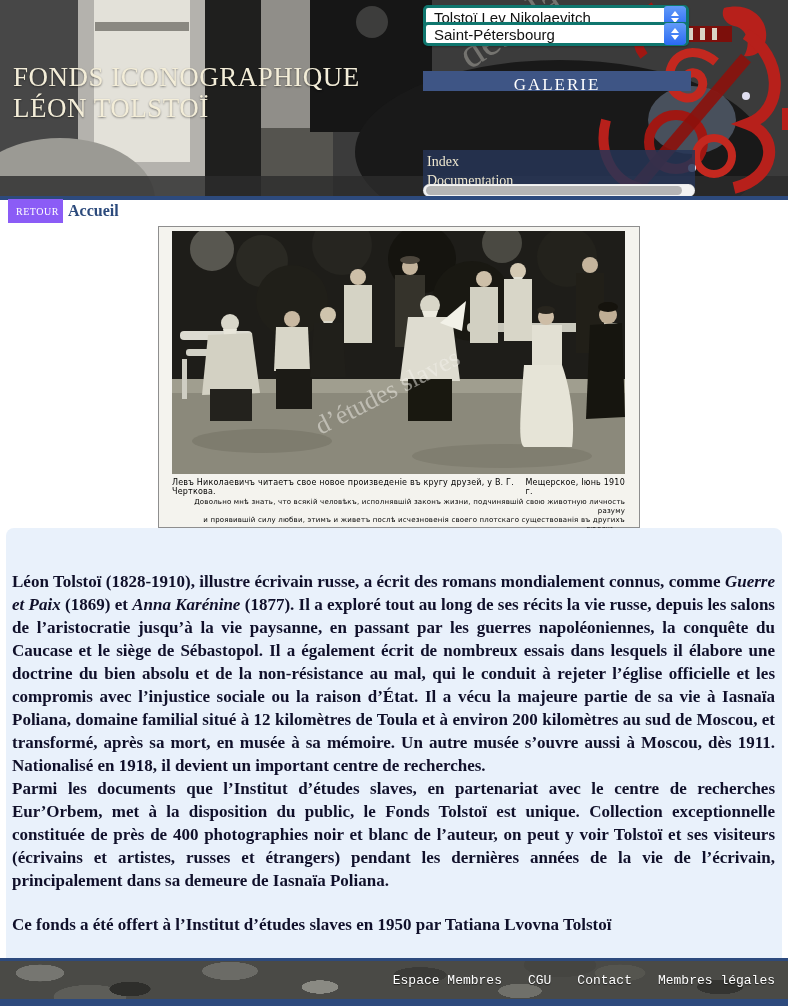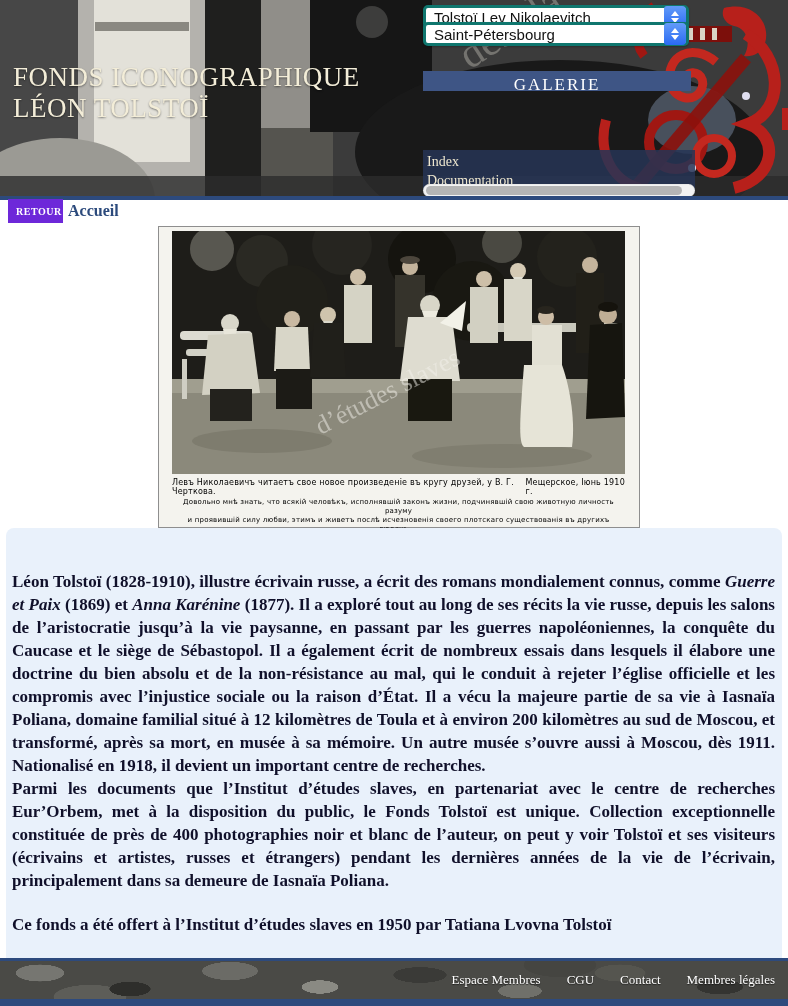--- a/index.html
+++ b/index.html
@@ -37,34 +37,34 @@
            background:rgba(39,53,86,.85);padding:2px 0 0 4px;box-sizing:border-box;}
   .nav-link{display:block;color:#efe8d0;font-size:14px;line-height:19px;text-decoration:none;
             font-family:"Liberation Serif",serif;cursor:pointer;}
 
   .hscrollbar{position:absolute;left:423px;top:184px;width:272px;height:13px;background:#f3f3f3;
               border-radius:7px;box-shadow:inset 0 0 1px #999;}
   .hscroll-thumb{position:absolute;left:3px;top:2px;width:256px;height:9px;background:#b5b5b5;
                  border-radius:5px;}
 
   
-  .retour-btn{position:absolute;left:8px;top:199px;width:55px;height:24px;background:#6d28d9;
-              color:#fff;font-size:10px;font-weight:bold;letter-spacing:.5px;text-align:center;
+  .retour-btn{position:absolute;left:8px;top:199px;width:55px;height:24px;background:#8b5cf6;
+              color:#fff;font-size:10px;font-weight:normal;letter-spacing:.5px;text-align:center;
               line-height:24px;border:none;font-family:"Liberation Serif",serif;cursor:pointer;padding-left:8px;}
   .accueil{position:absolute;left:68px;top:202px;font-size:16px;font-weight:bold;color:#2c4a7c;
            text-decoration:none;cursor:pointer;}
 
   
   .postcard{position:absolute;left:158px;top:226px;width:482px;height:302px;background:#f4f3ee;
             border:1px solid #8e8e8e;box-sizing:border-box;padding:4px 14px 0 13px;}
   .photo-svg{width:453px;height:243px;display:block;}
   .cap{font-family:"DejaVu Sans",sans-serif;color:#000000;}
   .cap-row{display:flex;justify-content:space-between;font-size:8px;margin-top:4px;
            letter-spacing:.2px;}
-  .cap-quote{font-size:7px;line-height:9px;text-align:center;letter-spacing:.2px;margin-top:2px;}
+  .cap-quote{font-size:7px;line-height:9px;text-align:right;letter-spacing:.2px;margin-top:2px;}
   .cap-credit{display:flex;justify-content:space-between;font-size:8px;margin-top:3px;}
   .cap-sign{font-style:italic;font-family:"DejaVu Serif",serif;}
 
   
   .intro{position:absolute;left:6px;top:528px;width:776px;height:440px;background:#e9f1fb;
          border-radius:8px;box-sizing:border-box;padding:42px 7px 0 6px;overflow:hidden;
          color:#10102a;font-weight:bold;font-size:17px;line-height:23px;text-align:justify;}
   .intro p{margin:0;}
   .intro .p3{margin-top:21px;}
   .bk-italic{font-style:italic;}
@@ -79,21 +79,21 @@
       radial-gradient(ellipse 34px 12px at 130px 28px,#2e2e2b 0%,#2e2e2b 60%,transparent 61%),
       radial-gradient(ellipse 46px 15px at 230px 10px,#6b6b66 0%,#6b6b66 60%,transparent 61%),
       radial-gradient(ellipse 30px 11px at 320px 26px,#8a8a83 0%,#8a8a83 60%,transparent 61%),
       radial-gradient(ellipse 44px 13px at 420px 14px,#3a3a37 0%,#3a3a37 60%,transparent 61%),
       radial-gradient(ellipse 36px 12px at 520px 30px,#70706a 0%,#70706a 60%,transparent 61%),
       radial-gradient(ellipse 42px 14px at 620px 12px,#55554f 0%,#55554f 60%,transparent 61%),
       radial-gradient(ellipse 38px 12px at 720px 26px,#343431 0%,#343431 60%,transparent 61%),
       radial-gradient(ellipse 60px 20px at 90px 36px,#5d5d58 0%,#5d5d58 60%,transparent 61%),
       radial-gradient(ellipse 60px 20px at 560px 4px,#454541 0%,#454541 60%,transparent 61%);}
   .footer-link{color:#fff;font-size:13px;text-decoration:none;cursor:pointer;
-               font-family:Liberation Serif, serif;text-shadow:0 1px 1px rgba(0,0,0,.6);}
+               font-family:Liberation Mono, monospace;text-shadow:0 1px 1px rgba(0,0,0,.6);}
   .footer-rule-bottom{height:7px;background:#2d4a7d;}
 </style>
 </head>
 <body>
 
 <div id="app">
 
   <div class="site-header">
 
     <svg class="header-bg" viewBox="0 0 788 196" preserveAspectRatio="none">

